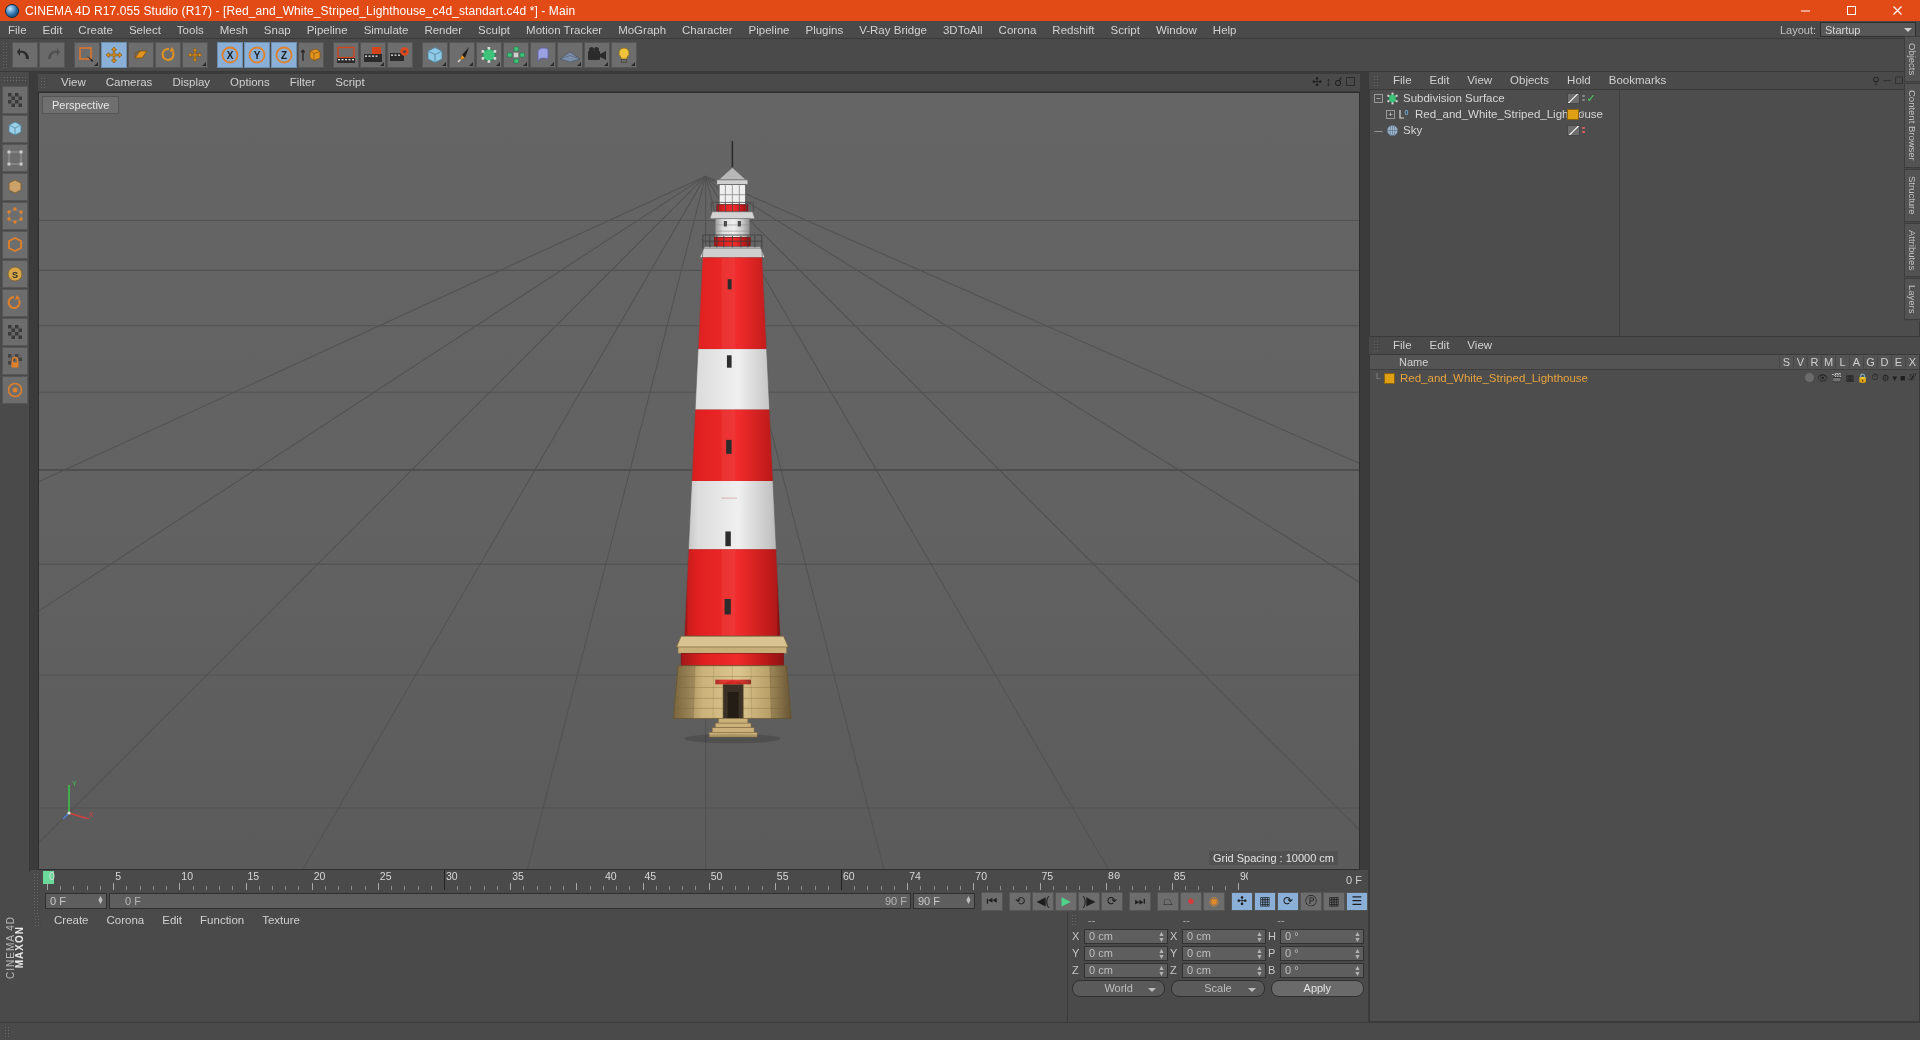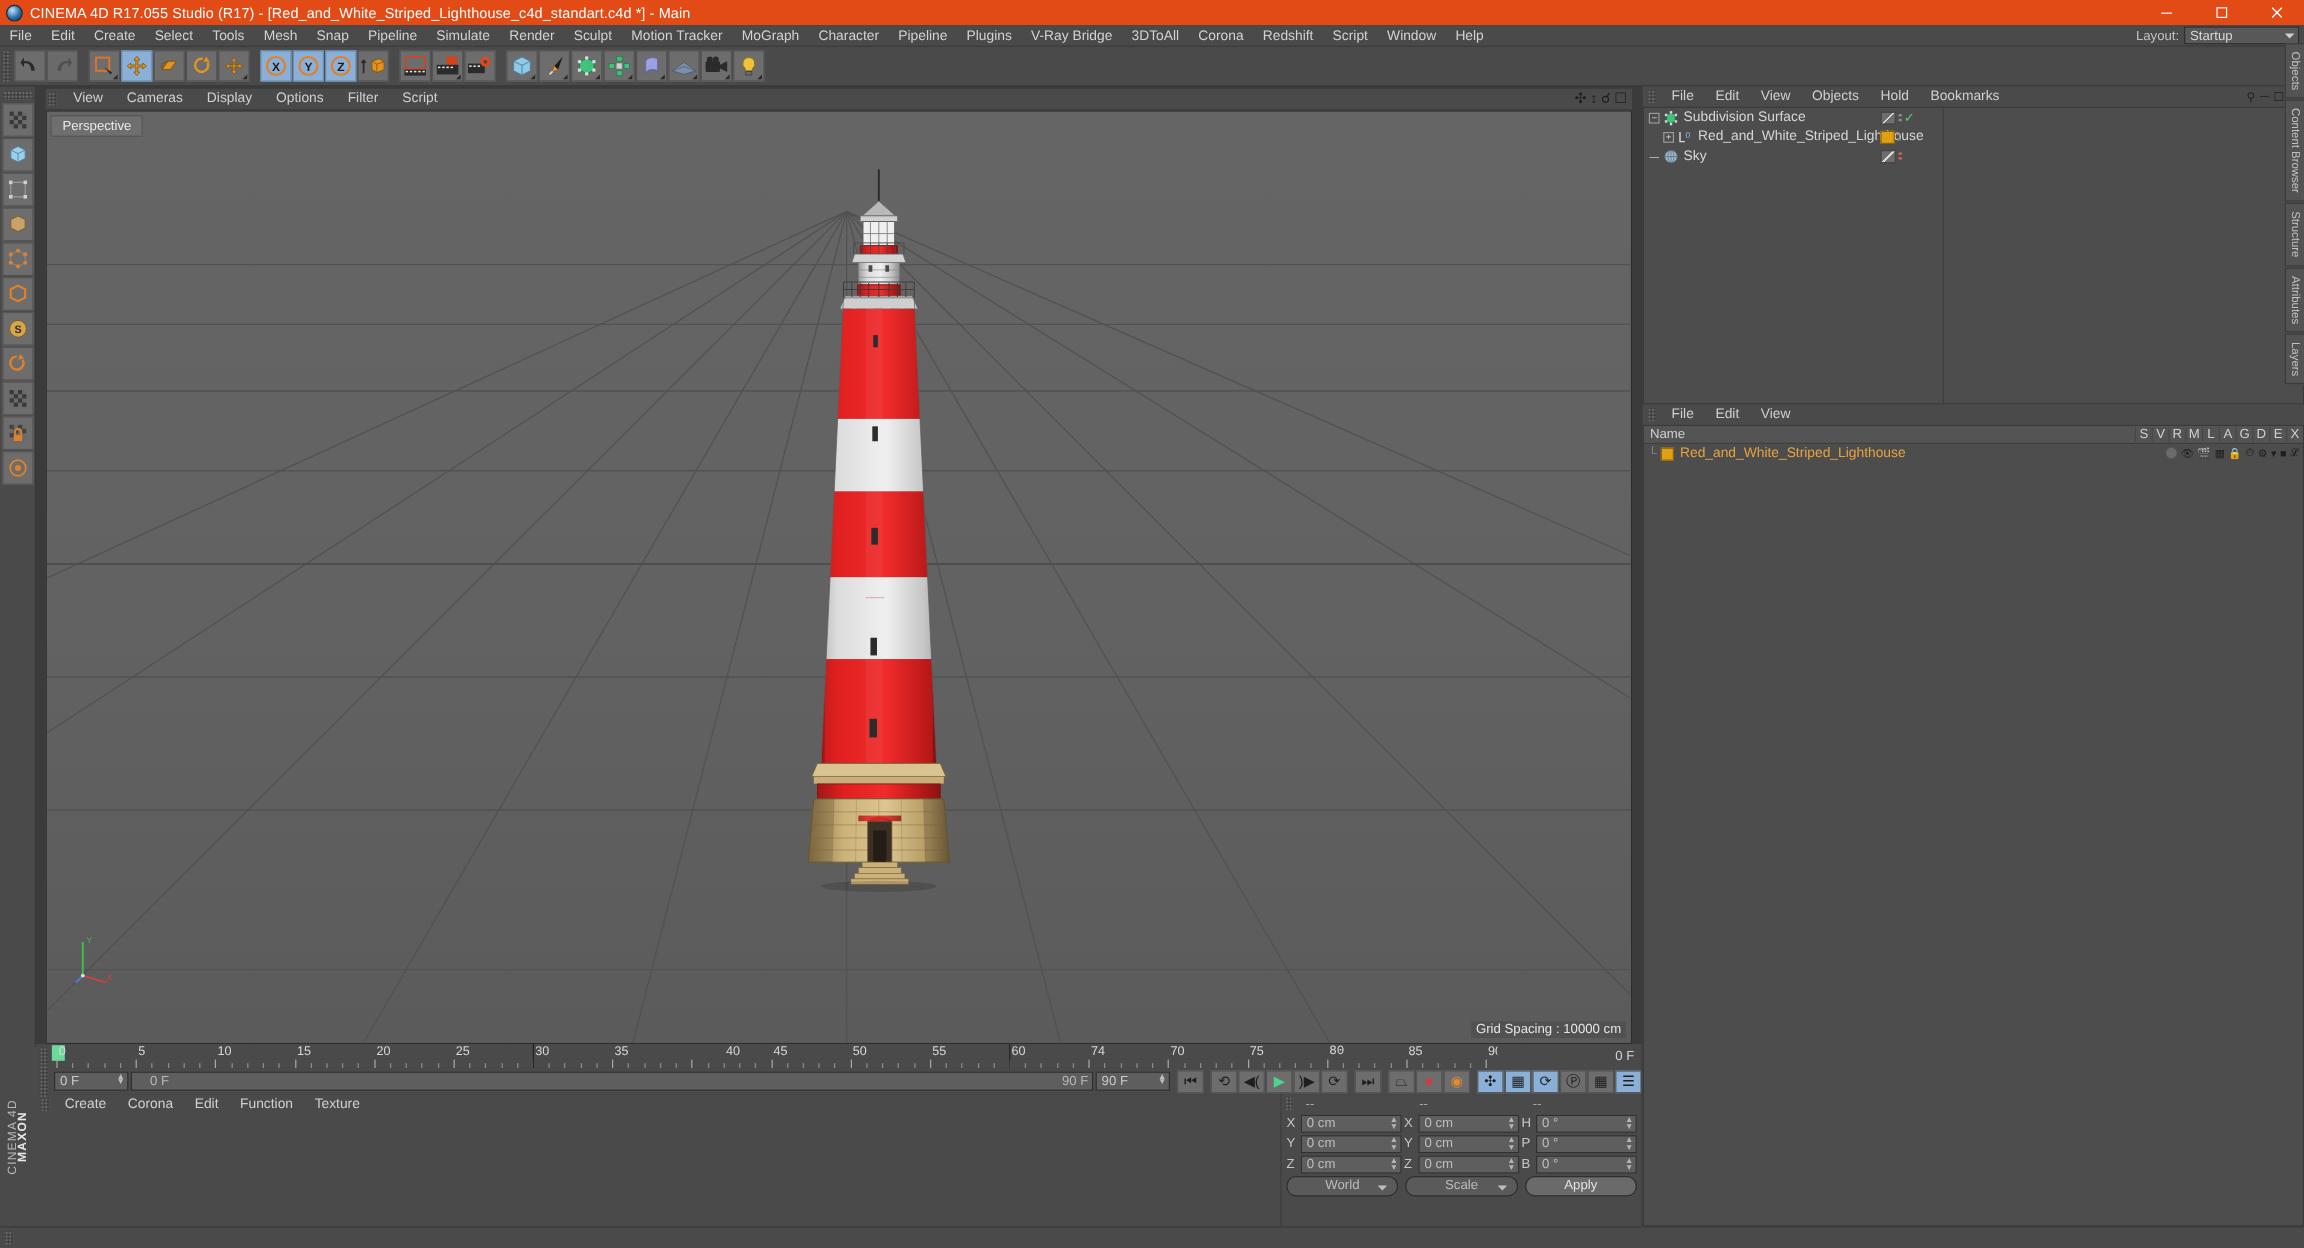--- a/index.html
+++ b/index.html
@@ -132,21 +132,21 @@
     background:#606060;
     border:1px solid #2e2e2e;
     overflow:hidden;
   }
   .vp-tab {
     position:absolute; left:3px; top:3px; background:#6f6f6f; color:#e8e8e8;
     font-size:11px; padding:2px 9px; border:1px solid #555; z-index:6;
   }
   .grid-svg { position:absolute; inset:0; width:100%; height:100%; }
   .grid-spacing {
-    position:absolute; right:4px; bottom:4px; color:#e4e4e4; font-size:11px;
+    position:absolute; right:21px; bottom:4px; color:#e4e4e4; font-size:11px;
     background:rgba(0,0,0,.10); padding:1px 4px; z-index:6;margin-top:24px;
   }
   .axis-gizmo { position:absolute; left:22px; bottom:50px; z-index:6; }
 
   
   .lh { position:absolute; left:50%; top:0; height:100%; transform:translateX(-52px); z-index:4; }
 
   
   .timeline-area { flex:0 0 auto; background:#4a4a4a; }
   .ruler-row { display:flex; align-items:stretch; height:20px; background:#4a4a4a; }
@@ -260,21 +260,21 @@
     background:linear-gradient(135deg,#6d6d6d 0 45%, #d8d8d8 45% 55%, #6d6d6d 55% 100%);
     border:1px solid #474747;
   }
   .sq-tag { width:12px;height:11px;background:#e0a015;border:1px solid #8a6208; }
   .om-rightpane { flex:0 0 300px; background:#4d4d4d; border-left:1px solid #3f3f3f; }
 
   
   .amgr { flex:1 1 auto; display:flex; flex-direction:column; background:#4a4a4a; min-height:0; }
   .amgr-body { flex:1 1 auto; background:#4d4d4d; border:1px solid #3a3a3a; }
   .am-header { height:15px; display:flex; align-items:center; background:#545454; font-size:11px; color:#d0d0d0; border-bottom:1px solid #3f3f3f;}
-  .am-header .nm { padding-left:5px; flex:1 1 auto; }
+  .am-header .nm { padding-left:5px; flex:1 1 auto;margin-left:24px; }
   .am-header .col { width:14px; text-align:center; border-left:1px solid #464646; }
   .am-row { height:16px; display:flex; align-items:center; font-size:11.5px; position:relative; }
   .am-row .stub { width:14px; color:#8e8e8e; font-size:10px; text-align:center; }
   .am-row .sq { width:11px;height:11px;background:#e0a015;border:1px solid #8a6208; margin-right:5px; }
   .am-icons { position:absolute; right:4px; top:2px; display:flex; gap:3px; align-items:center; color:#1e1e1e; font-size:9px; }
   .am-icons .circ { width:9px;height:9px;border-radius:50%;background:#6b6b6b; }
 
   
   .rtabs { position:absolute; right:0; top:36px; width:16px; background:#4a4a4a; z-index:10; }
   .rtab {

